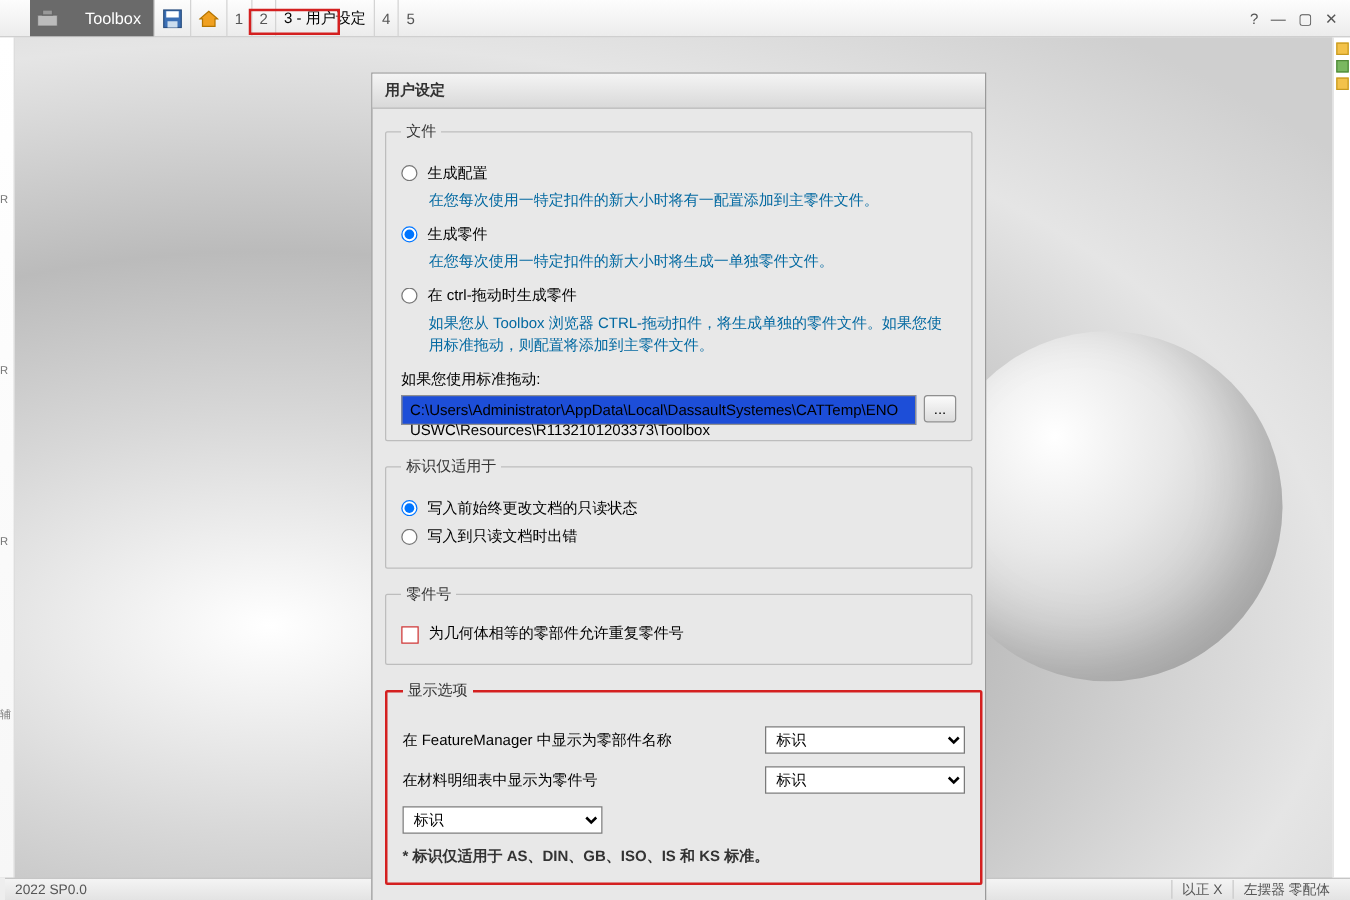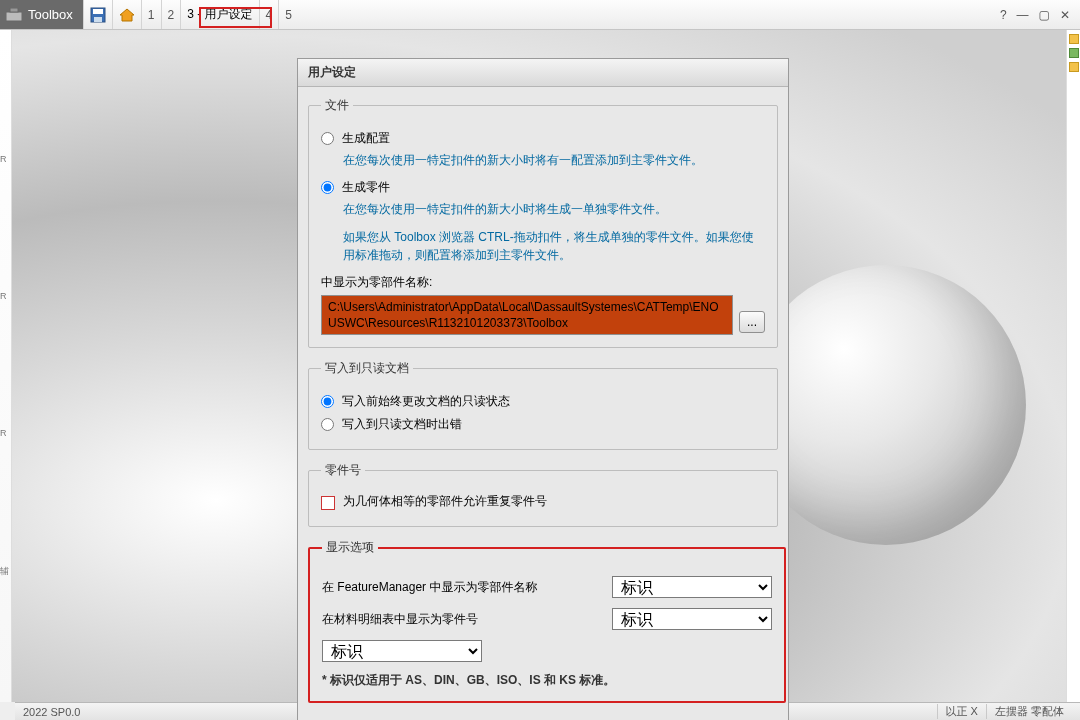--- a/index.html
+++ b/index.html
@@ -1,20 +1,20 @@
 <!DOCTYPE html>
 <html><head>
 <meta charset="utf-8">
 <style>
 * { box-sizing: border-box; margin: 0; padding: 0; }
 body { font-family: "Microsoft YaHei", Arial, sans-serif; font-size: 12px; background: #eee; width: 1080px; height: 720px; overflow: hidden; position: relative; }
 
 
 .topbar { display: flex; align-items: center; height: 30px; background: linear-gradient(#fdfdfd,#ececec); border-bottom: 1px solid #c5c5c5; }
-.toolbox-chip { background: #6a6a6a; color: #fff; display: flex; align-items: center; padding: 0 10px 0 6px; height: 100%; font-size: 13px; gap: 6px; }
+.toolbox-chip { background: #6a6a6a; color: #fff; display: flex; align-items: center; padding: 0 10px 0 6px; height: 100%; font-size: 13px; gap: 22px; margin-left: 24px; }
 .toolbox-chip svg { }
 .tb-btn { display:flex; align-items:center; justify-content:center; padding:0 6px; height:100%; border-left:1px solid #d4d4d4; cursor:pointer; }
 .tb-btn:first-of-type { border-left:none; }
 .step-links { display:flex; align-items:center; height:100%; }
 .step { padding: 0 6px; height:100%; display:flex; align-items:center; border-left:1px solid #d4d4d4; color:#555; cursor:pointer; }
 .step.active { color:#000; }
 .top-right { margin-left:auto; display:flex; align-items:center; gap:10px; padding:0 10px; }
 .top-right span { cursor:pointer; color:#555; }
 
 
@@ -41,38 +41,38 @@
 fieldset { border:1px solid #bdbdbd; border-radius:2px; margin-bottom:12px; padding:10px 12px 12px; position:relative; }
 legend { padding:0 4px; color:#333; }
 
 .radio-row { display:flex; align-items:flex-start; gap:8px; margin:6px 0 4px; }
 .radio-row input[type=radio]{ margin-top:2px; }
 .radio-label { }
 .radio-desc { margin:2px 0 10px 22px; color:#0369a1; line-height:1.5; }
 
 .path-label { margin:8px 0 4px; }
 .path-row { display:flex; gap:6px; }
-.path-input { flex:1; background:#c2410c; border:1px solid #8f8f8f; padding:4px 6px; font-size:12px; height:40px; line-height:1.3; white-space:pre-wrap; word-break:break-all; }
+.path-input { flex:1; background:#1d4ed8; border:1px solid #8f8f8f; padding:4px 6px; font-size:12px; height:24px; line-height:1.3; white-space:pre-wrap; word-break:break-all; }
 .browse-btn { align-self:flex-end; width:26px; height:22px; border:1px solid #8f8f8f; background:linear-gradient(#fbfbfb,#dcdcdc); border-radius:3px; text-align:center; line-height:20px; cursor:pointer; margin-bottom:2px; }
 
 .check-row { display:flex; align-items:flex-end; gap:8px; margin:4px 0; }
 .check-row input[type=checkbox]{ width:14px; height:14px; border:1px solid #c33; appearance:none; background:#fff; }
 
 .display-fs { border:2px solid #d42020; }
 .disp-row { display:flex; align-items:center; margin:10px 0; gap:20px; }
 .disp-label { flex: 0 0 270px; }
 .disp-select { flex:1; }
-select { width:160px; height:22px; border:1px solid #7a7a7a; background:#fff; font-size:16px; padding:1px 4px; }
+select { width:160px; height:22px; border:1px solid #7a7a7a; background:#fff; font-size:12px; padding:1px 4px; }
 .note { margin-top:8px; color:#333;font-weight:bold; }
 
 
 .hdr-highlight { position:absolute; left:199px; top:7px; width:73px; height:21px; border:2px solid #d42020; z-index:5; pointer-events:none; }
 
 
-.statusbar { position:absolute; left:15px; right:0; bottom:0; height:18px; background:linear-gradient(#f4f4f4,#e3e3e3); border-top:1px solid #b8b8b8; display:flex; align-items:center; font-size:11px; color:#555; padding:0 8px; }
+.statusbar { position:absolute; left:4px; right:0; bottom:0; height:18px; background:linear-gradient(#f4f4f4,#e3e3e3); border-top:1px solid #b8b8b8; display:flex; align-items:center; font-size:11px; color:#555; padding:0 8px; }
 .statusbar .spacer { flex:1; }
 .statusbar .seg { padding:0 8px; border-left:1px solid #c9c9c9; }
 
 
 .leftstrip { position:absolute; left:0; top:30px; bottom:18px; width:12px; z-index:1; background:linear-gradient(#fff,#f7f7f7); border-right:1px solid #ddd; display:flex; flex-direction:column; justify-content:space-around; font-size:9px; color:#777; padding:60px 0; }
 
 .rightstrip { position:absolute; right:0; top:30px; bottom:18px; width:14px; z-index:1; background:#fff; border-left:1px solid #ddd; }
 .rightstrip div { width:10px; height:10px; margin:4px auto; background:#f3c24a; border:1px solid #c89a20; }
 </style>
 </head>
@@ -154,31 +154,35 @@
         <span class="radio-label">生成配置</span>
       </div>
       <div class="radio-desc">在您每次使用一特定扣件的新大小时将有一配置添加到主零件文件。</div>
 
       <div class="radio-row">
         <input type="radio" name="fgen" checked="" style="">
         <span class="radio-label">生成零件</span>
       </div>
       <div class="radio-desc">在您每次使用一特定扣件的新大小时将生成一单独零件文件。</div>
 
+      <div class="radio-row">
+        <input type="radio" name="fgen" style="">
+        <span class="radio-label">在 ctrl-拖动时生成零件</span>
+      </div>
       <div class="radio-desc">如果您从 Toolbox 浏览器 CTRL-拖动扣件，将生成单独的零件文件。如果您使用标准拖动，则配置将添加到主零件文件。</div>
 
-      <div class="path-label">中显示为零部件名称:</div>
+      <div class="path-label">如果您使用标准拖动:</div>
       <div class="path-row">
         <div class="path-input">C:\Users\Administrator\AppData\Local\DassaultSystemes\CATTemp\ENOUSWC\Resources\R1132101203373\Toolbox</div>
         <div class="browse-btn">...</div>
       </div>
     </fieldset>
 
     <fieldset>
-      <legend>写入到只读文档</legend>
+      <legend>标识仅适用于</legend>
       <div class="radio-row">
         <input type="radio" name="ro" checked="" style="">
         <span>写入前始终更改文档的只读状态</span>
       </div>
       <div class="radio-row">
         <input type="radio" name="ro" style="">
         <span>写入到只读文档时出错</span>
       </div>
     </fieldset>
 

